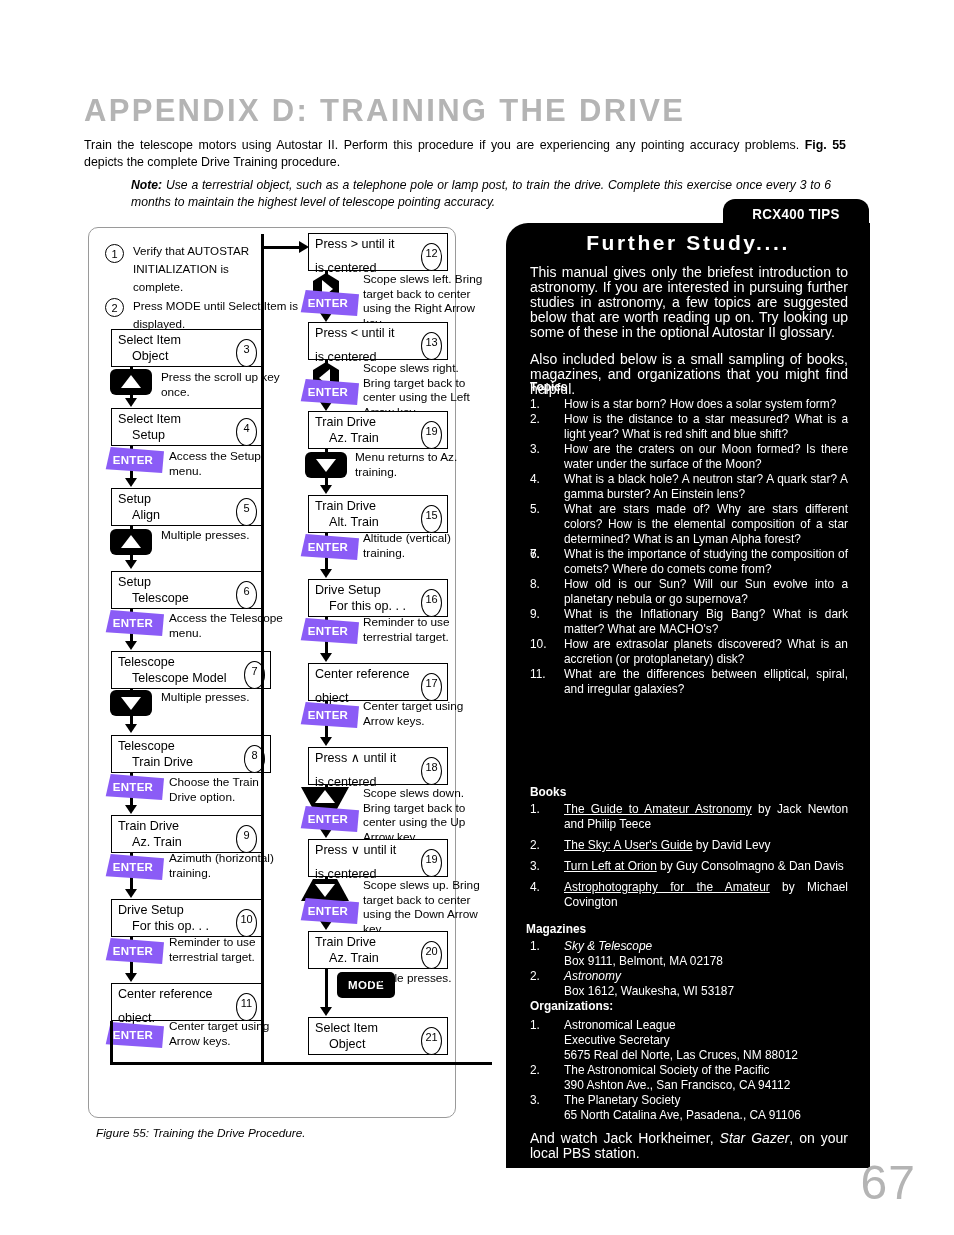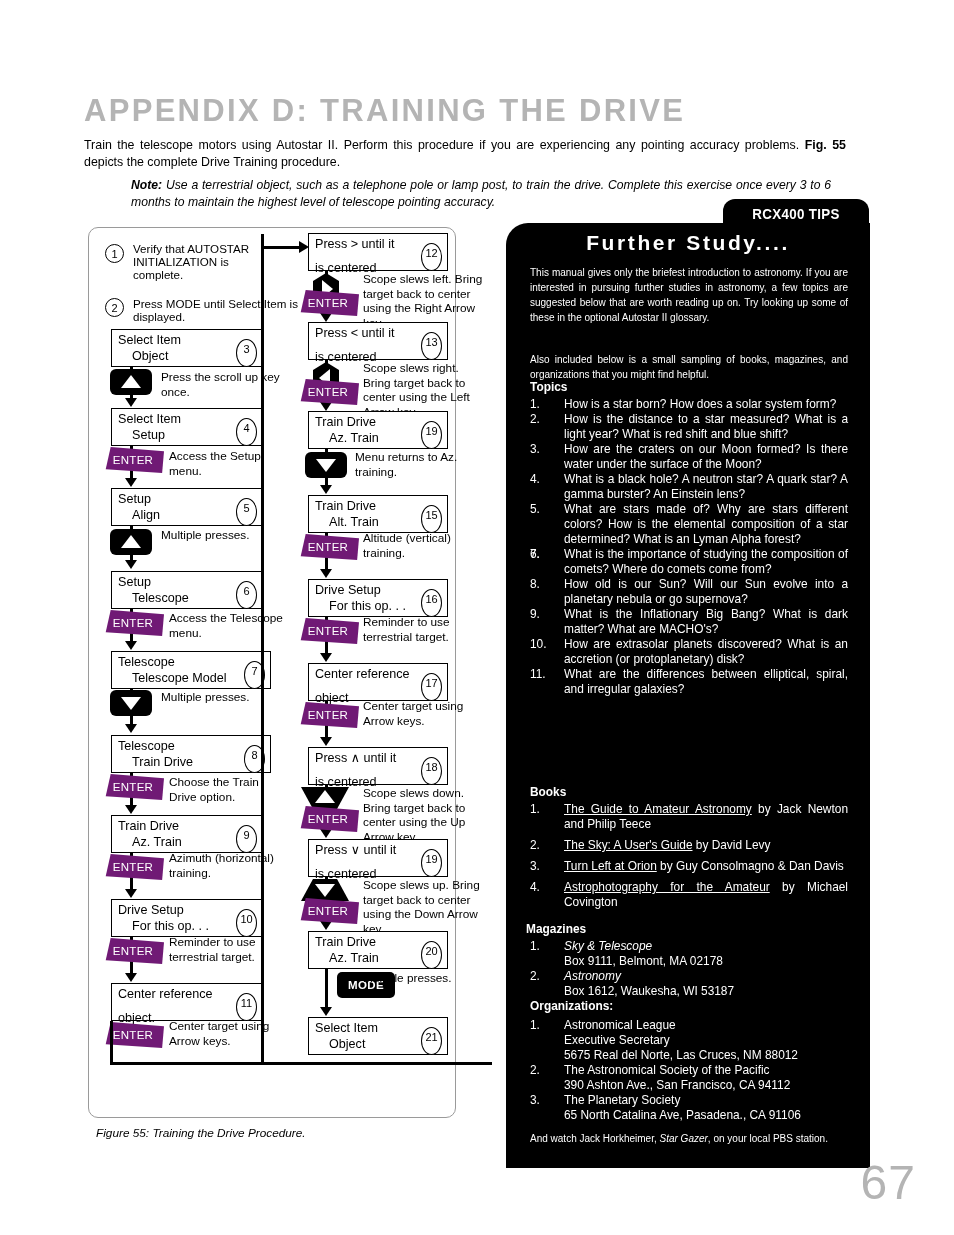--- a/index.html
+++ b/index.html
@@ -29,21 +29,21 @@
     position:absolute;left:131px;top:177px;width:700px;
     font-size:12.2px;line-height:16.6px;font-style:italic;text-align:justify;
   }
   #note-para b{font-weight:bold;font-style:italic;}
 
   
   #flowchart-frame{
     position:absolute;left:88px;top:227px;width:366px;height:889px;
     border:1px solid #9a9a9a;border-radius:10px;background:#fff;
   }
-  .fc{position:absolute;font-size:11.6px;line-height:13px;}
+  .fc{position:absolute;font-size:11.6px;line-height:18px;}
 
   
   .circ{
     position:absolute;width:19px;height:19px;border:1.4px solid #000;
     border-radius:50%;font-size:11px;line-height:18px;text-align:center;
     background:#fff;box-sizing:border-box;
   }
 
   
   .lcd{
@@ -103,23 +103,23 @@
   }
   .key-updn2.inv{clip-path:polygon(25% 0,75% 0,100% 100%,0 100%);}
   .key-updn2::after{
     content:"";position:absolute;left:14px;width:0;height:0;
     border-left:10px solid transparent;border-right:10px solid transparent;
   }
   .key-updn2.up::after{top:3px;border-bottom:13px solid #fff;}
   .key-updn2.dn::after{top:5px;border-top:13px solid #fff;}
 
   .key-enter{
-    position:absolute;width:62px;height:26px;background:#701a75;
+    position:absolute;width:62px;height:26px;background:#8b5cf6;
     clip-path:polygon(14% 0,100% 16%,97% 100%,6% 86%);
-    color:#fff;font-size:11.5px;font-weight:normal;line-height:27px;
+    color:#fff;font-size:11.5px;font-weight:bold;line-height:27px;
     text-align:center;letter-spacing:.3px;
   }
   .key-mode{
     position:absolute;width:58px;height:26px;background:#000;border-radius:5px;
     color:#fff;font-size:11.5px;font-weight:bold;line-height:26px;
     text-align:center;letter-spacing:.4px;
   }
   .note{position:absolute;font-size:11.8px;line-height:14.6px;}
 
   #figure-caption{
@@ -140,21 +140,21 @@
   #tips-panel{
     position:absolute;left:506px;top:223px;width:364px;height:945px;
     background:#000;color:#fff;border-radius:22px 0 0 0;
     box-sizing:border-box;padding:0;
   }
   #tips-title{
     position:absolute;left:0;top:8px;width:364px;text-align:center;
     color:#fff;font-size:21px;font-weight:bold;letter-spacing:2.6px;
   }
   .tp{
-    position:absolute;color:#fff;font-size:10px;line-height:15.0px;
+    position:absolute;color:#fff;font-size:14px;line-height:15.0px;
     text-align:justify;
   }
   .sec-head{
     position:absolute;color:#fff;font-size:11.9px;font-weight:bold;
   }
   .olist{position:absolute;width:318px;}
   .oitem{position:relative;padding-left:34px;font-size:11.9px;line-height:15.0px;
     color:#fff;text-align:justify;margin-bottom:0px;}
   .oitem .mk{position:absolute;left:0;top:0;width:28px;}
   .oitem.sp{margin-bottom:6px;}

